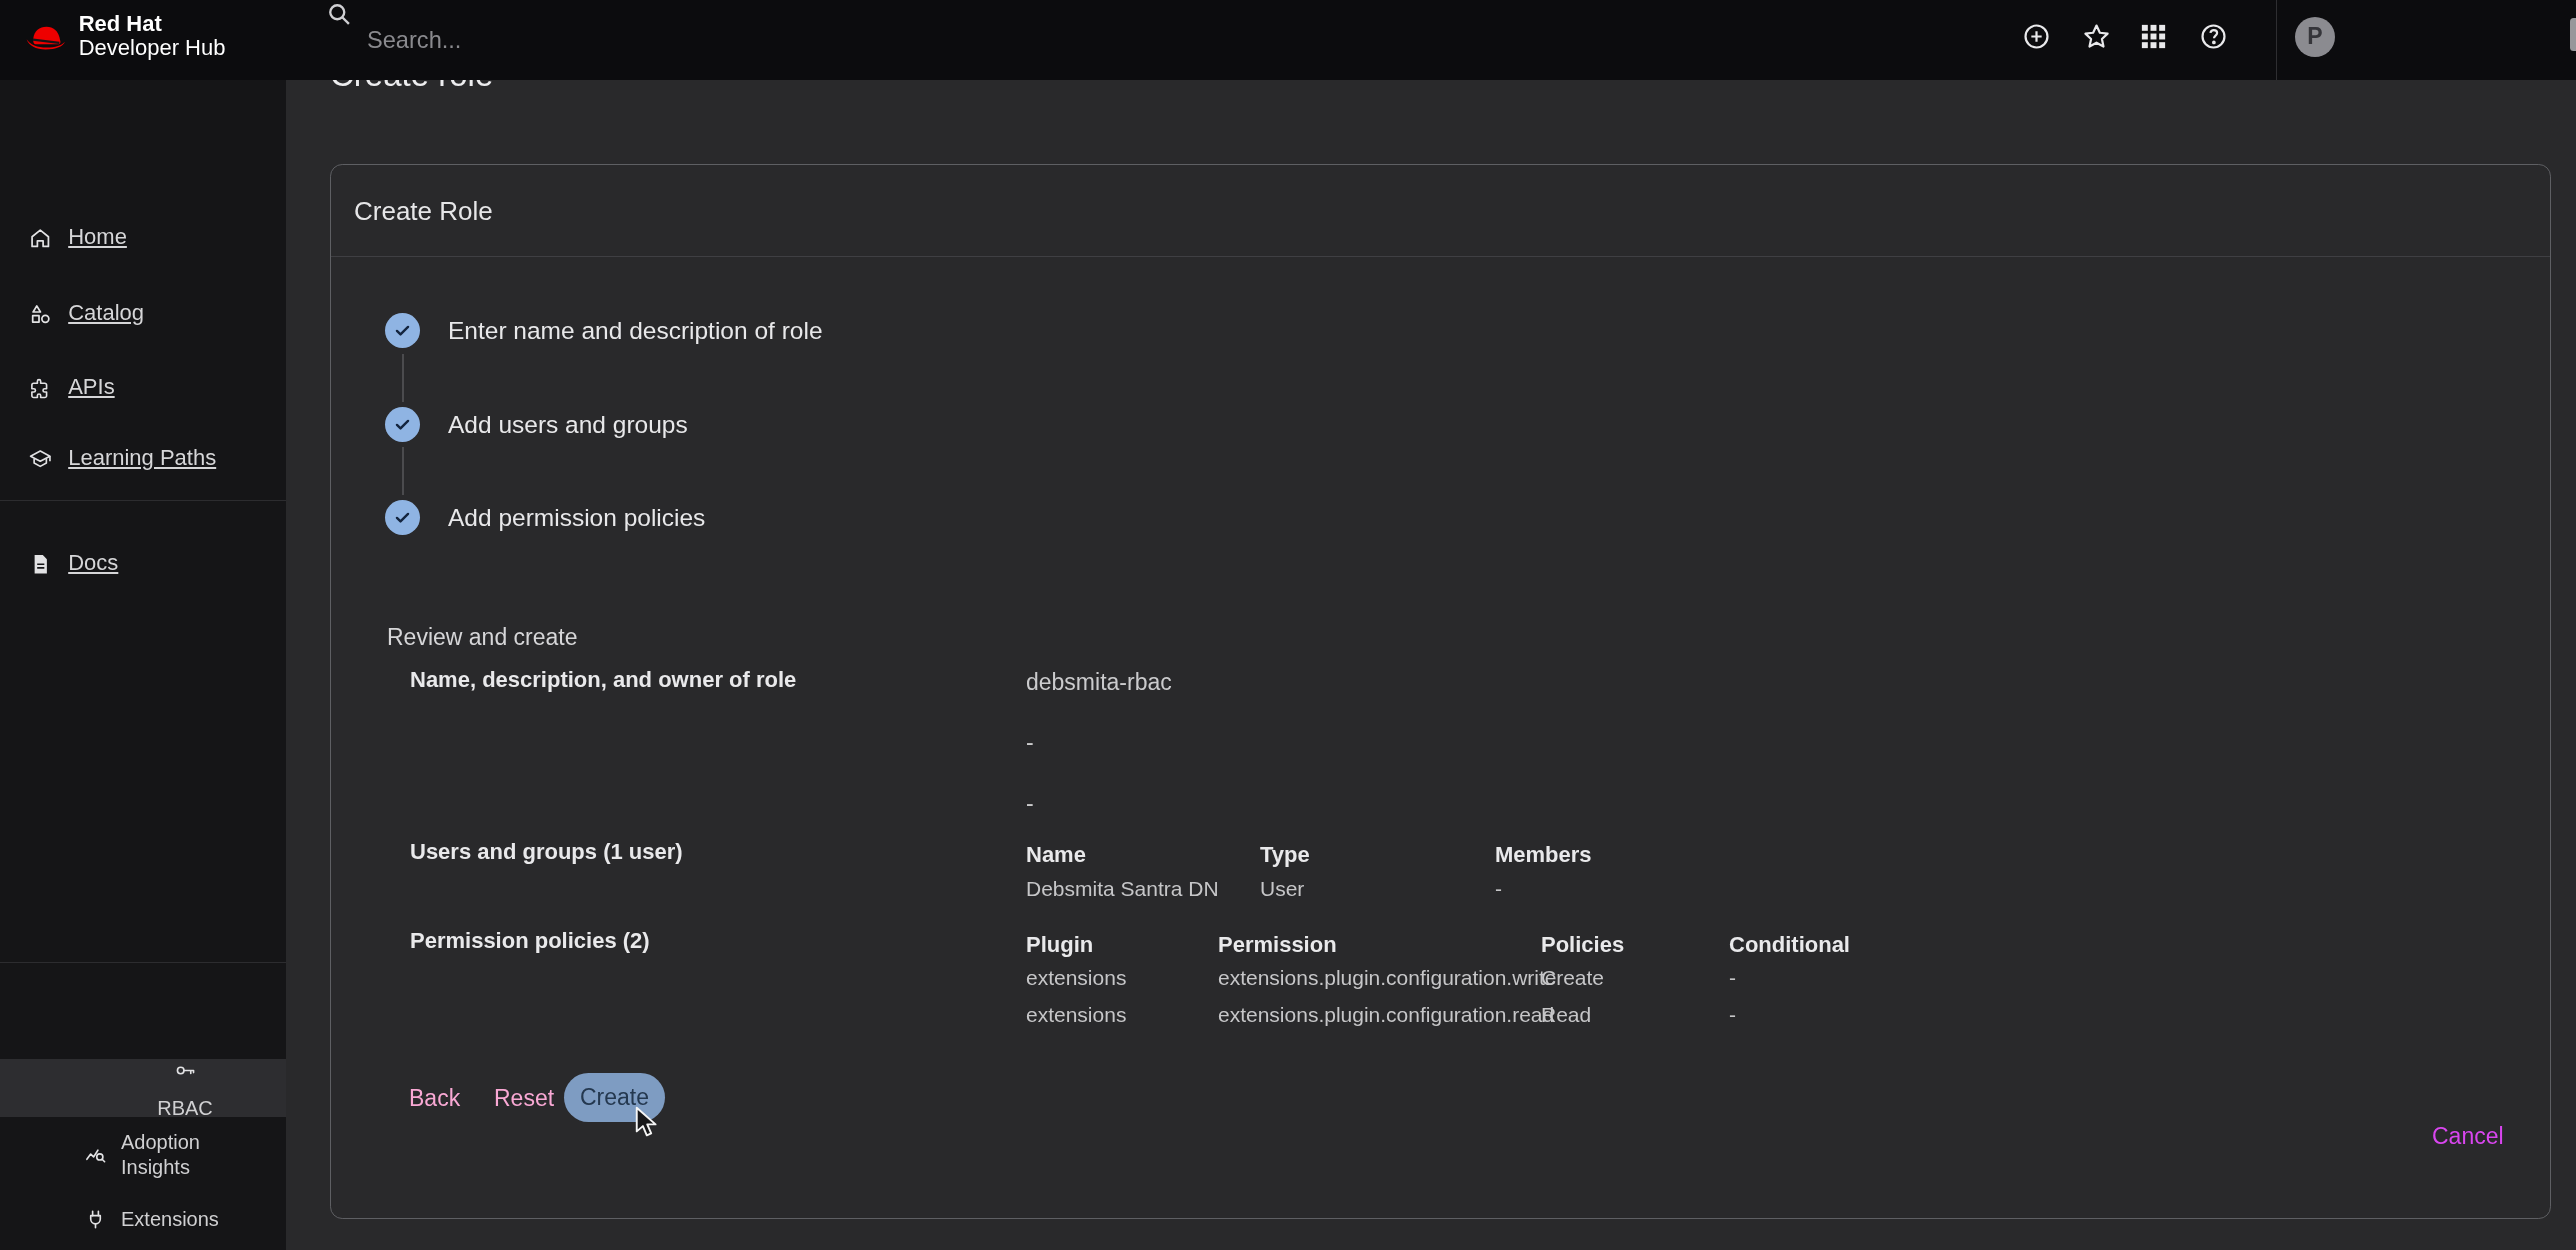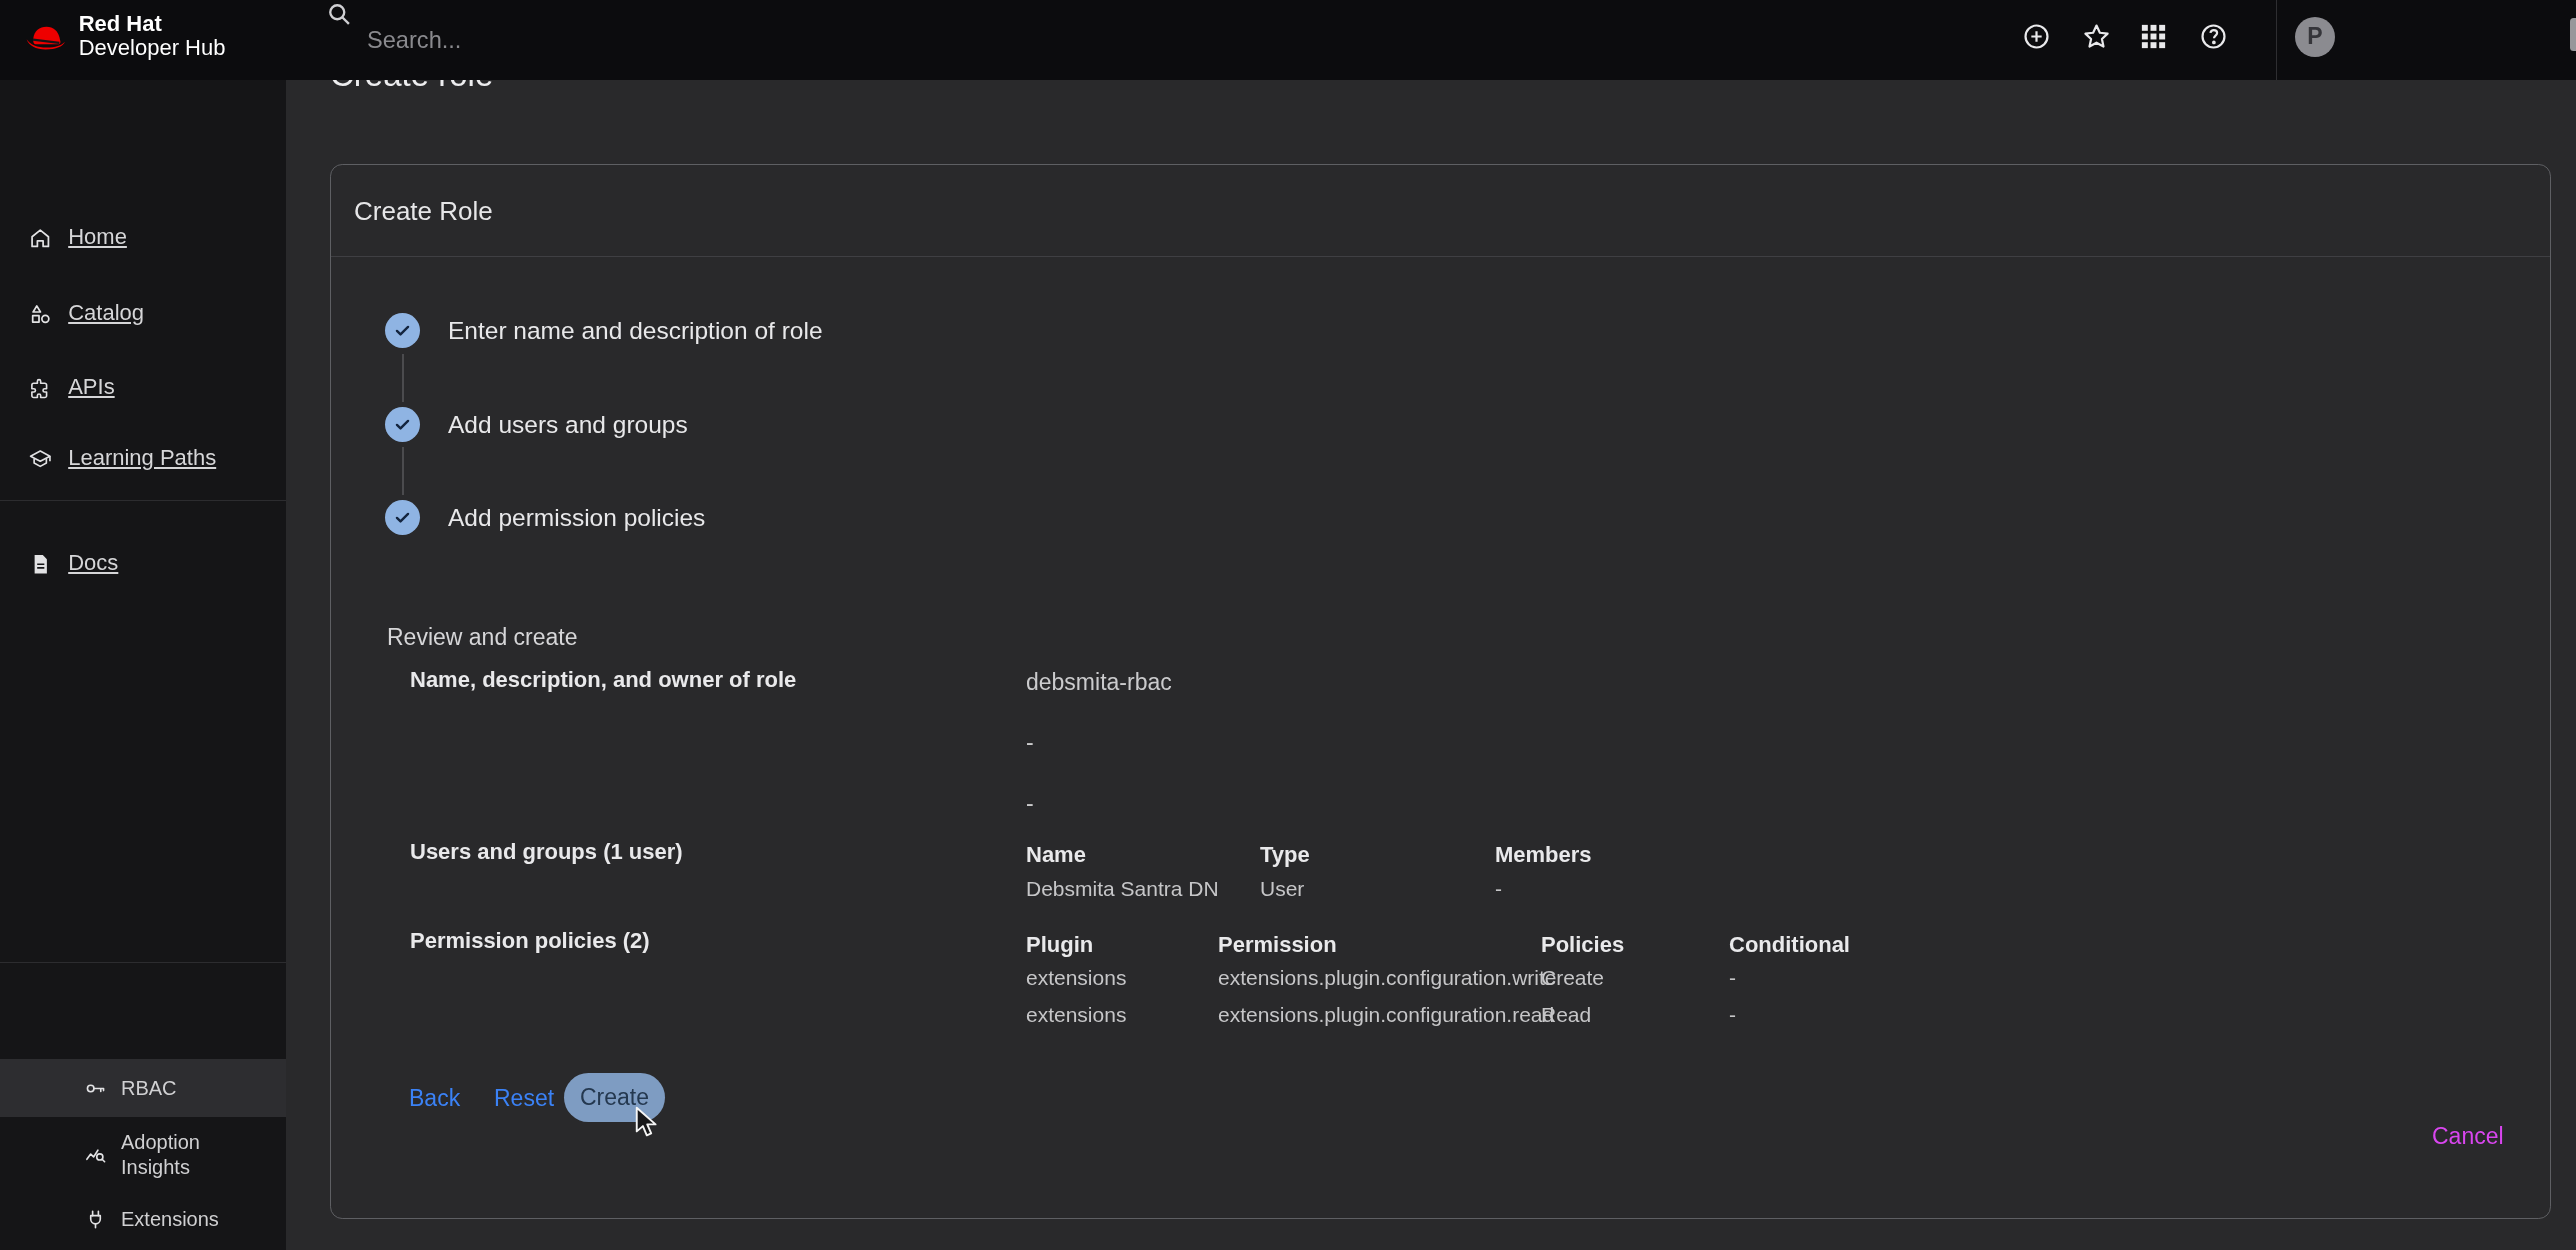--- a/index.html
+++ b/index.html
@@ -26,21 +26,21 @@
   
   .sidebar { position:absolute; left:0; top:80px; width:286px; height:1171px; background:#151517; z-index:25; }
   .nav-item { position:absolute; left:0; width:286px; height:49px; display:flex; align-items:flex-end; padding-left:28px; gap:15.7px; color:#d6d6d8; cursor:pointer;text-decoration:underline; }
   .nav-item svg { width:24.5px; height:24.5px; flex:none; color:#e2e2e4; }
   .nav-label { font-size:22px; }
   .nav-divider { position:absolute; left:0; width:286px; height:0.9px; background:#2c2c2f; }
   .chev { position:absolute; left:224px; width:21px; height:21px; color:#cfcfd2; }
   .subitem { position:absolute; left:0; width:286px; display:flex; align-items:center; padding-left:84px; gap:14px; color:#d0d0d2; cursor:pointer; }
   .subitem svg { width:23px; height:23px; flex:none; color:#e2e2e4; }
   .sub-label { font-size:20px; line-height:25px; }
-  .subitem.selected { background:#2d2d30; }
+  .subitem.selected { background:#2d2d30;flex-direction:column; }
 
   
   .page-title { position:absolute; left:330px; top:56px; font-size:33px; font-weight:500; color:#ededef; z-index:1; }
   .card { position:absolute; left:330px; top:164px; width:2221px; height:1055px; border:0.9px solid #5e5f63; border-radius:12.2px; background:#29292b; z-index:2; }
   .card-title { position:absolute; left:23px; top:31px; font-size:26px; color:#e6e6e8; }
   .card-divider { position:absolute; left:0; top:91px; width:100%; height:0.9px; background:#3f3f43; }
 
   
   .step { position:absolute; left:54px; display:flex; align-items:center; gap:28px; height:35px; }
   .step-circle { width:35px; height:35px; border-radius:50%; background:#8fb4e3; display:flex; align-items:center; justify-content:center; flex:none; }
@@ -49,21 +49,21 @@
   .step-connector { position:absolute; left:71px; width:1.7px; height:48px; background:#4b4b4e; }
 
   
   .rv { position:absolute; font-size:23px; color:#cbcbcd; line-height:28px; white-space:nowrap; }
   .rv.heading { color:#d6d6d8; }
   .rv.lab { font-weight:bold; color:#e9e9eb; font-size:22px; }
   .rv.hdr { font-weight:bold; color:#e9e9eb; font-size:22px; }
   .rv.cell { font-size:21px; color:#c6c6c8; }
 
   
-  .text-btn { position:absolute; background:none; border:none; font-family:inherit; font-size:23px; color:#3b82f6; cursor:pointer; line-height:28px; padding:0; }
+  .text-btn { position:absolute; background:none; border:none; font-family:inherit; font-size:23px; color:#f9a8d4; cursor:pointer; line-height:28px; padding:0; }
   .create-btn { position:absolute; left:233px; top:908px; width:101px; height:49px; border-radius:24.5px; border:none; background:#7e9cc2; color:#24384f; font-size:23px; font-family:inherit; cursor:pointer; }
   .cancel-link { position:absolute; left:2101px; top:957px; font-size:23px; color:#d946ef; cursor:pointer; text-decoration:none; line-height:28px; }
 
   .cursor { position:absolute; left:634px; top:1106px; width:30px; height:35px; z-index:50; pointer-events:none; }
 </style>
 </head>
 <body>
 
 <div class="screen">
 

